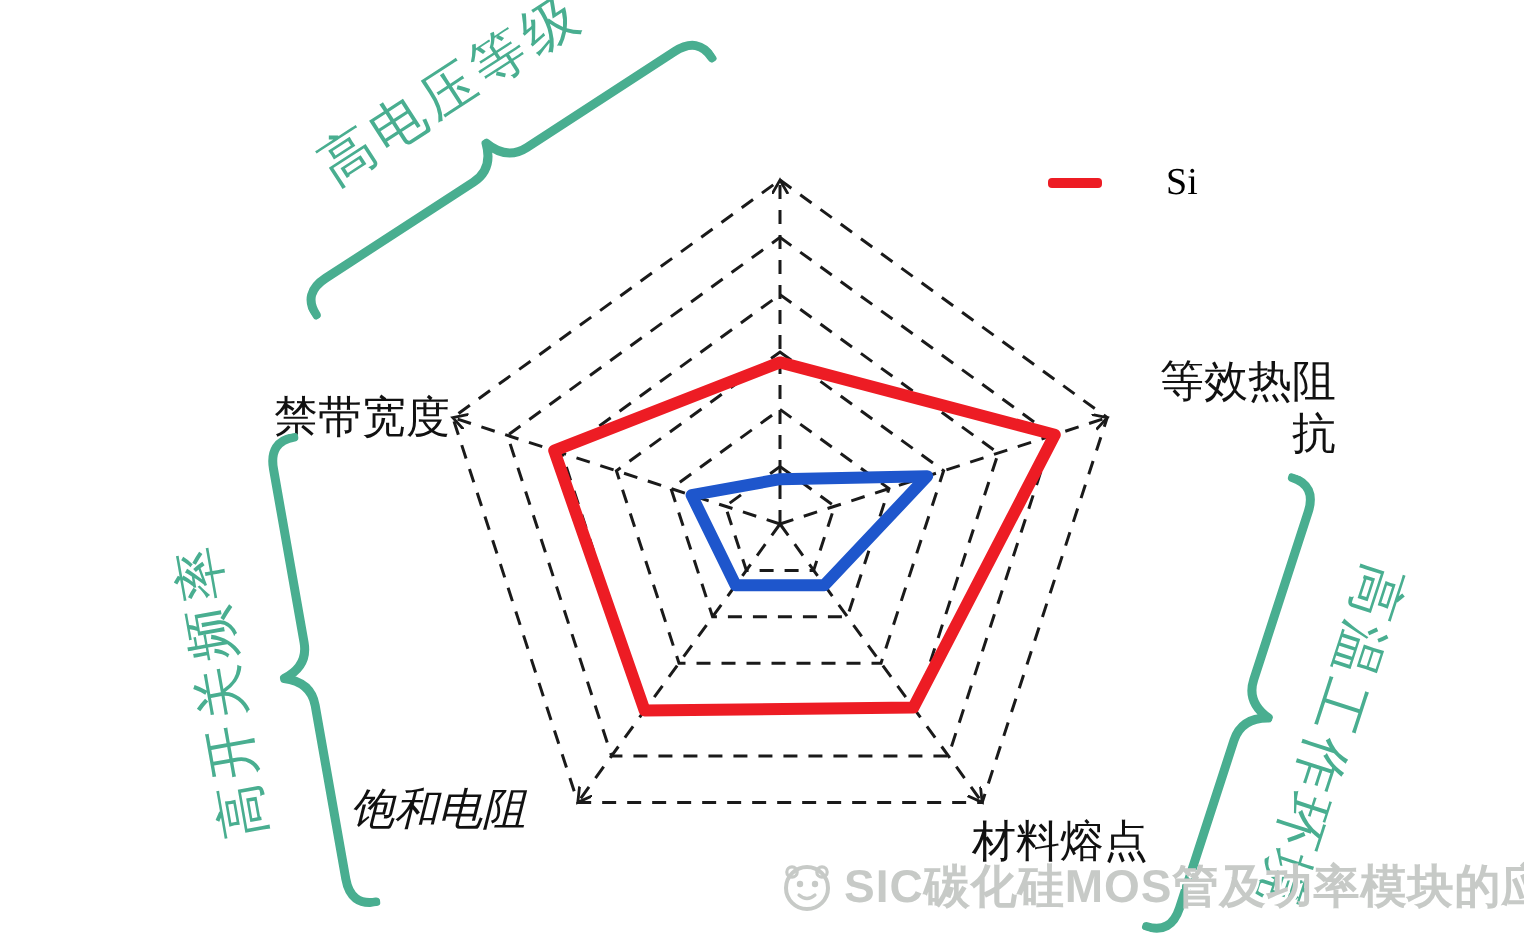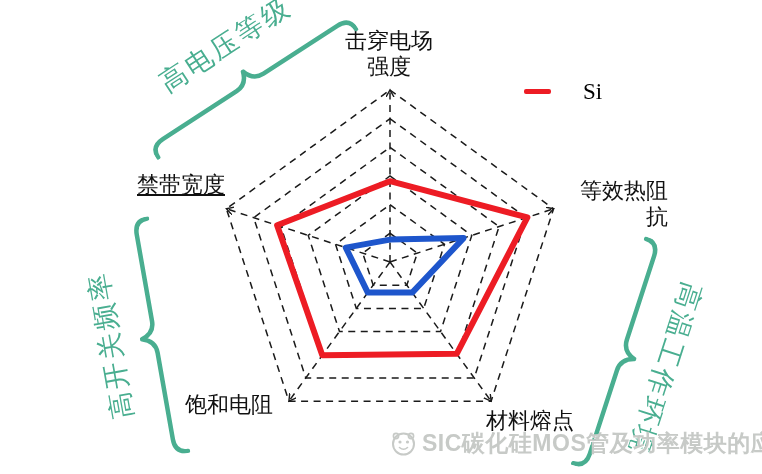--- a/index.html
+++ b/index.html
@@ -4,21 +4,21 @@
 <style>
   html,body{margin:0;padding:0;background:#fff;}
   #stage{position:relative;width:762px;height:474px;background:#fff;overflow:hidden;
          font-family:"Liberation Serif","DejaVu Serif",serif;}
   #radar-svg{position:absolute;left:0;top:0;}
   .axis-label{position:absolute;color:#111;font-size:22px;line-height:1.16;text-align:center;}
   
   #legend{position:absolute;left:524px;top:78px;display:flex;flex-direction:column;gap:4px;}
   .legend-row{display:flex;align-items:center;height:26px;}
   .legend-mark{width:27px;height:5px;margin-right:32px;border-radius:2px;}
-  .legend-label{font-size:23px;color:#000;line-height:1;}
+  .legend-label{font-size:19px;color:#000;line-height:1;}
   
   .anno{position:absolute;width:240px;display:flex;flex-direction:column;align-items:center;}
   .anno-text{font-family:"Liberation Sans","DejaVu Sans",sans-serif;font-size:27px;
              letter-spacing:3px;white-space:nowrap;margin-bottom:14px;line-height:1.1;}
   .anno svg{display:block;}
   #anno-top-left{left:118px;top:27px;transform:rotate(-33deg);}
   #anno-left{left:13px;top:304px;transform:rotate(-100deg);}
   #anno-right{left:523px;top:325px;transform:rotate(108deg);}
   
   #watermark{position:absolute;left:390px;top:428px;display:flex;align-items:center;gap:5px;}
@@ -48,35 +48,31 @@
         <line x1="390" y1="262" x2="491.1" y2="401.2" stroke="#1a1a1a" stroke-width="1.5" stroke-dasharray="7 5.5" marker-end="url(#axis-arrow)"></line>
         <line x1="390" y1="262" x2="288.9" y2="401.2" stroke="#1a1a1a" stroke-width="1.5" stroke-dasharray="7 5.5" marker-end="url(#axis-arrow)"></line>
         <line x1="390" y1="262" x2="226.4" y2="208.8" stroke="#1a1a1a" stroke-width="1.5" stroke-dasharray="7 5.5" marker-end="url(#axis-arrow)"></line>
       </g>
     <g id="series-layer">
         <polygon points="390.0,181.2 527.4,217.4 456.7,353.8 322.3,355.2 277.1,225.3" fill="none" stroke="#ed1c24" stroke-width="6" stroke-linejoin="round" stroke-linecap="round"></polygon>
         <polygon points="390.0,239.6 463.6,238.1 412.2,292.6 367.8,292.6 345.8,247.6" fill="none" stroke="#1e56cc" stroke-width="6" stroke-linejoin="round" stroke-linecap="round"></polygon>
       </g>
   </svg>
 
-  <div class="axis-label" style="left:319px;top:28px;width:140px;">
-    <div>击穿电场</div>
-    <div>强度</div>
-  </div>
   <div class="axis-label" style="left:556px;top:178px;width:112px;text-align:right;">
     <div>等效热阻</div>
     <div>抗</div>
   </div>
   <div class="axis-label" style="left:465px;top:408px;width:130px;">
     <div>材料熔点</div>
   </div>
-  <div class="axis-label" style="left:169px;top:392px;width:120px;">
+  <div class="axis-label" style="left:159px;top:392px;width:120px;font-style:italic;">
     <div>饱和电阻</div>
   </div>
-  <div class="axis-label" style="left:125px;top:172px;width:112px;text-decoration:underline;">
+  <div class="axis-label" style="left:125px;top:196px;width:112px;">
     <div>禁带宽度</div>
   </div>
 
   <div id="legend">
     <div class="legend-row">
       <span class="legend-mark" style="background: rgb(237, 28, 36);"></span>
       <span class="legend-label">Si</span>
     </div>
   </div>
 

